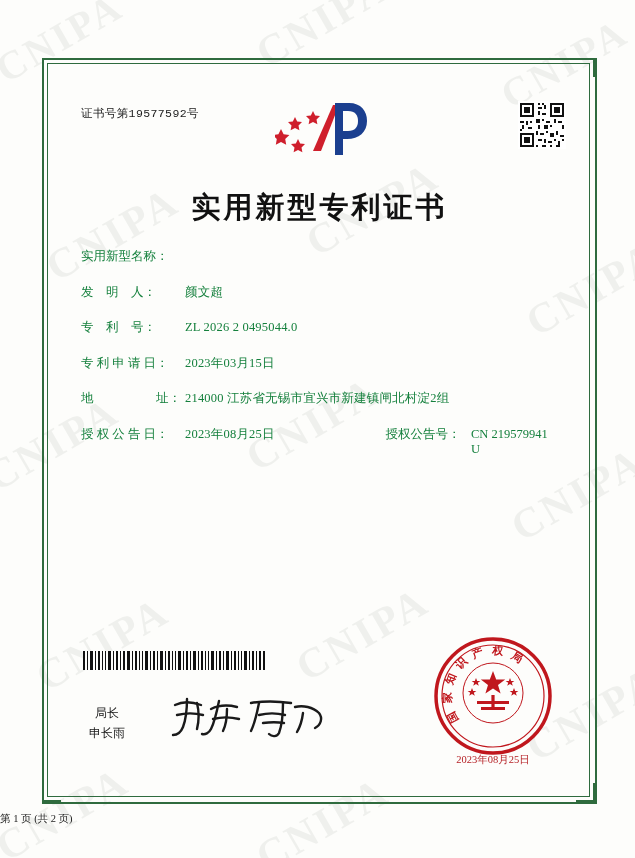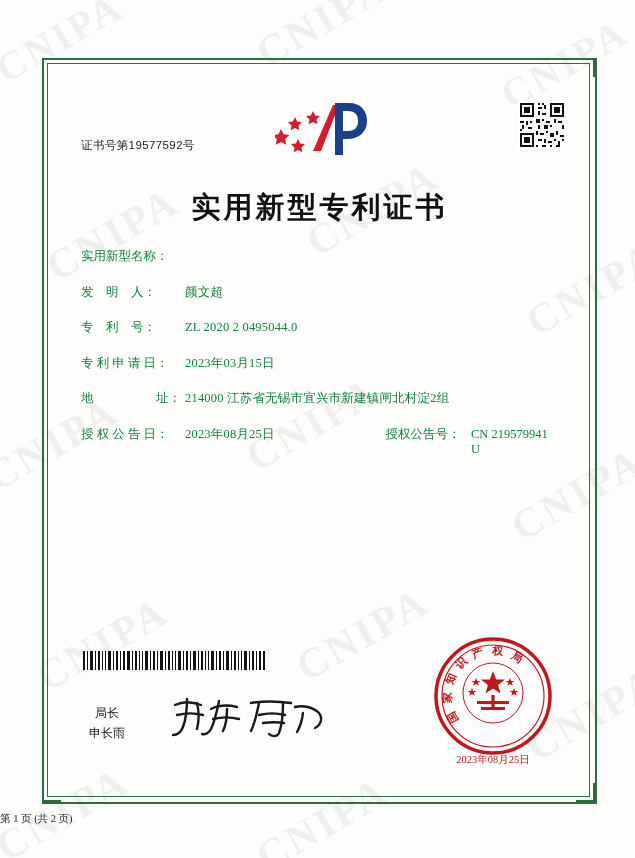--- a/index.html
+++ b/index.html
@@ -71,24 +71,23 @@
     left: 47px; top: 63px;
     width: 541px; height: 732px;
     z-index: 4;
   }
 
   
   .cert-no {
     position: absolute;
     left: 34px; top: 43px;
     font-size: 11.5px;
-    font-family: Liberation Sans, sans-serif;
+    font-family: Liberation Mono, monospace;
     color: #1b1b1b;
     letter-spacing: 0.4px;
-    margin-top: 32px;
   }
 
   
   .logo {
     position: absolute;
     left: 228px; top: 36px;
     width: 100px; height: 62px;
   }
   
   .qr {
@@ -315,21 +314,21 @@
         <div class="field-label">实用新型名称：</div>
       </div>
 
       <div class="field-row">
         <div class="field-label">发　明　人：</div>
         <div class="field-value">颜文超</div>
       </div>
 
       <div class="field-row">
         <div class="field-label">专　利　号：</div>
-        <div class="field-value">ZL 2020 2 0495044.0</div>
+        <div class="field-value">ZL 2026 2 0495044.0</div>
       </div>
 
       <div class="field-row">
         <div class="field-label">专 利 申 请 日：</div>
         <div class="field-value">2023年03月15日</div>
       </div>
 
 
       <div class="field-row">
         <div class="field-label">地　　　　　址：</div>

